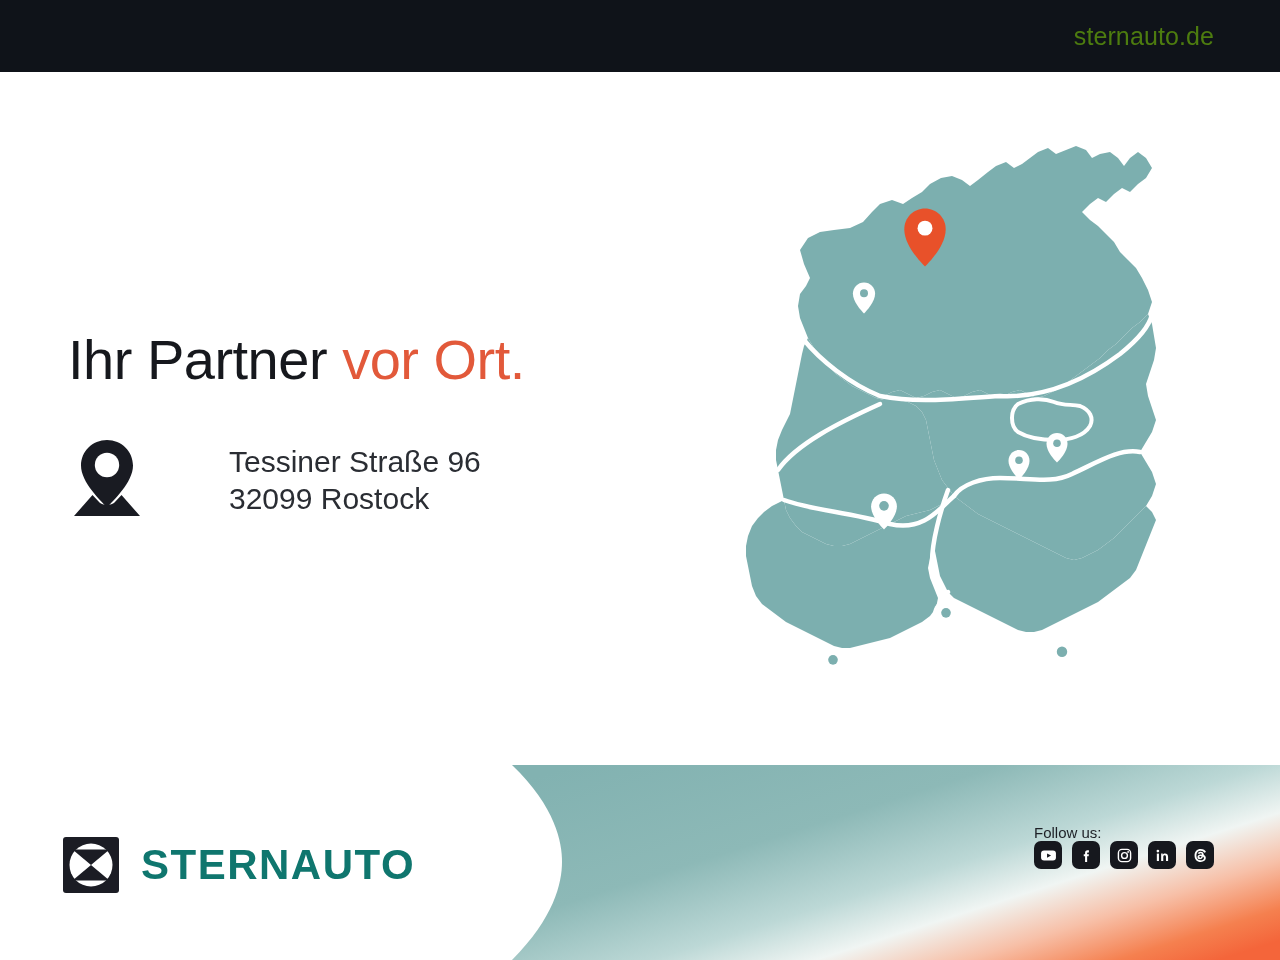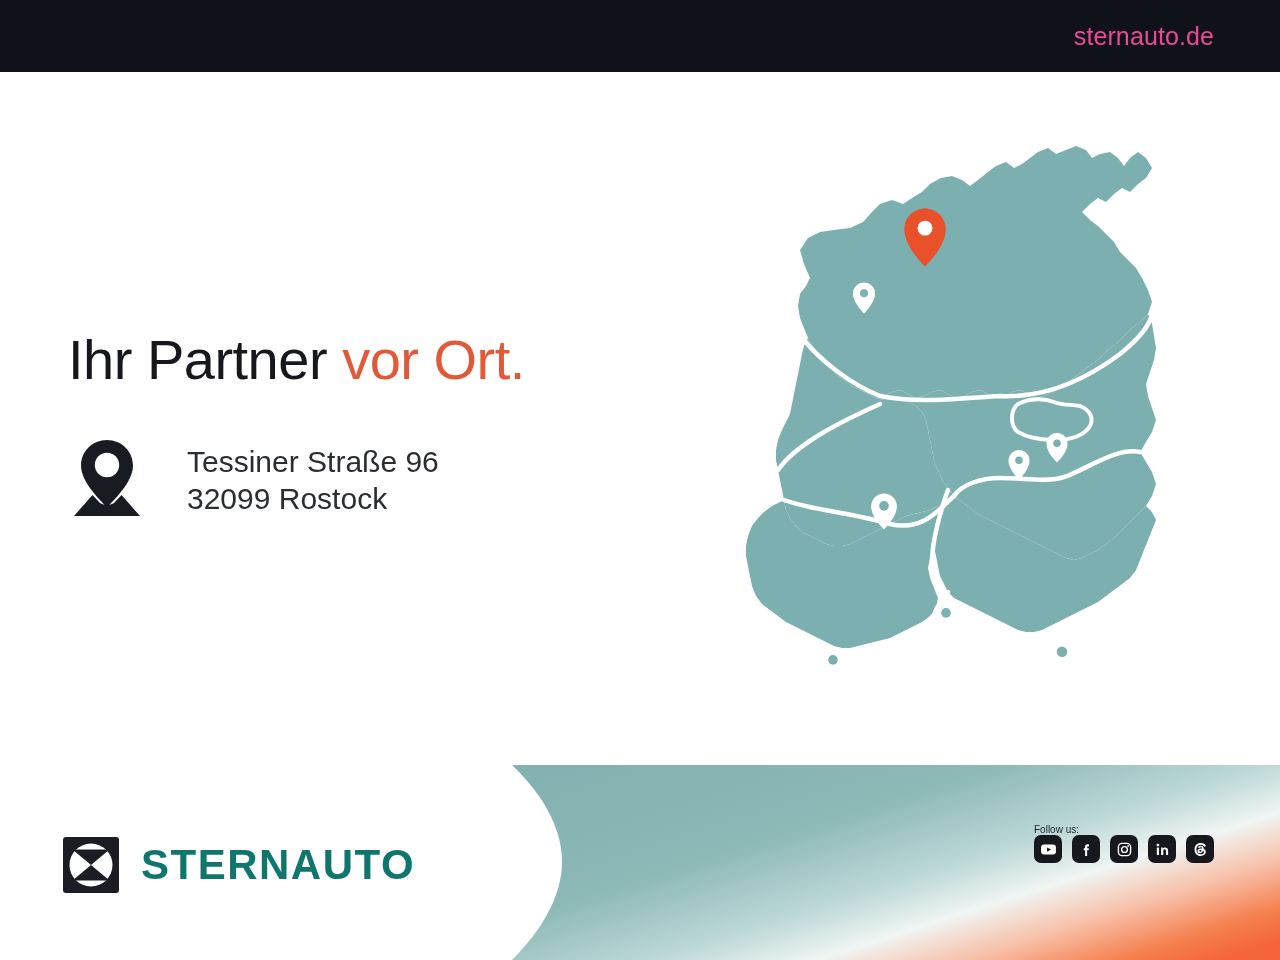--- a/index.html
+++ b/index.html
@@ -23,21 +23,21 @@
     width: 1280px;
     height: 72px;
     background: #0f1319;
     display: flex;
     align-items: center;
     justify-content: flex-end;
     box-sizing: border-box;
     padding-right: 66px;
   }
   .topbar-url {
-    color: #ec4899;
+    color: #4d7c0f;
     font-size: 25px;
     letter-spacing: 0.1px;
     font-weight: 400;
   }
 
   
   .stage {
     position: absolute;
     left: 0; top: 72px;
     width: 1096px;
@@ -59,20 +59,21 @@
   }
   .headline .accent { color: #e2593a; }
 
   
   .address-block {
     position: absolute;
     left: 70px;
     top: 365px;
     display: flex;
     align-items: flex-start;
+    gap: 42px;
   }
   .pin-icon {
     width: 74px;
     height: 78px;
     flex: 0 0 auto;
     margin-top: 2px;
   }
   .address-lines {
     margin-left: 43px;
     margin-top: 6px;
@@ -125,21 +126,21 @@
     white-space: nowrap;
   }
 
   
   .follow {
     position: absolute;
     left: 1034px;
     top: 752px;
   }
   .follow-label {
-    font-size: 10px;
+    font-size: 15px;
     color: #1d2026;
     margin-bottom: 0;
     white-space: nowrap;
   }
   .social-row {
     display: flex;
     gap: 10px;
   }
   .social-btn {
     width: 28px;

